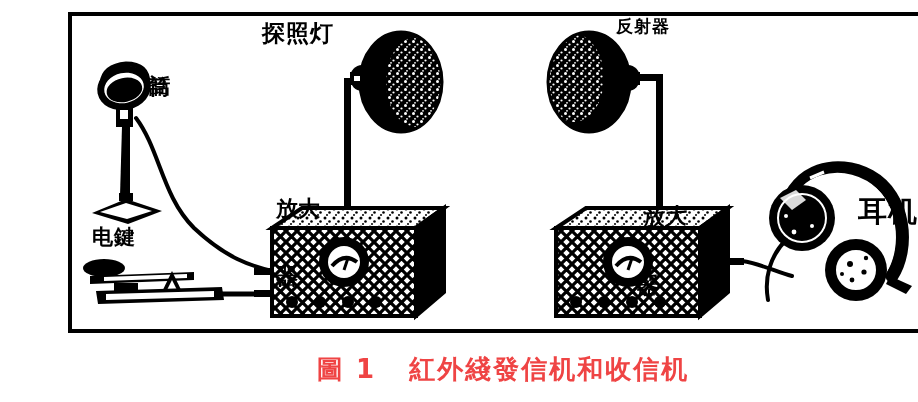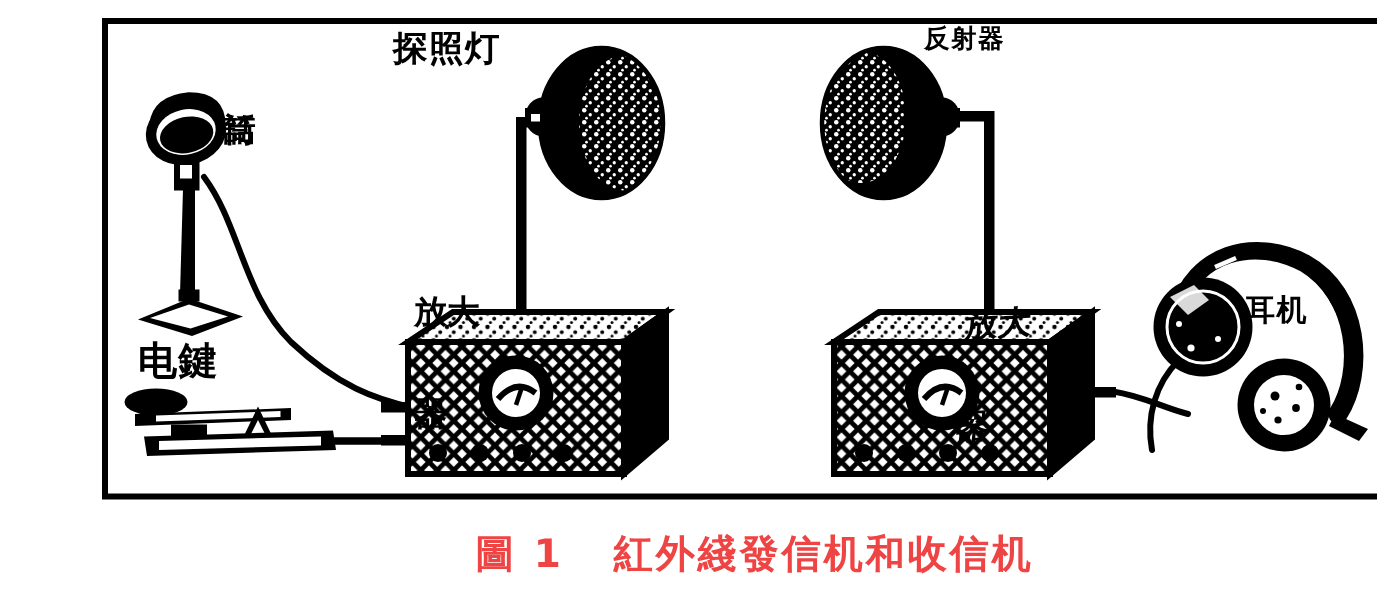--- a/index.html
+++ b/index.html
@@ -30,27 +30,27 @@
     color:#000;
     white-space:pre;
     line-height:1.04;
   }
   .lbl-searchlight{left:218px;top:22px;font-size:23px;letter-spacing:1px;}
   .lbl-reflector{left:572px;top:18px;font-size:17px;letter-spacing:1px;}
   .lbl-mic{
     left:104px;top:58px;font-size:21px;
     writing-mode:vertical-rl;text-orientation:upright;letter-spacing:1px;
   }
-  .lbl-key{left:48px;top:228px;font-size:26px;letter-spacing:1px;}
+  .lbl-key{left:48px;top:228px;font-size:21px;letter-spacing:1px;font-family:Liberation Mono, monospace;}
   .lbl-amp1{left:232px;top:152px;font-size:22px;letter-spacing:0px;width:62px;text-align:left;}
   .lbl-amp2{
     left:604px;top:162px;font-size:22px;width:62px;text-align:left;
     transform:skewX(-9deg) rotate(-4deg);transform-origin:left top;
   }
-  .lbl-earphone{left:786px;top:196px;font-size:20px;letter-spacing:1px;}
+  .lbl-earphone{left:814px;top:196px;font-size:29px;letter-spacing:1px;}
 </style>
 </head>
 <body>
 
 <div id="figure-root">
 
   <svg id="diagram" viewBox="0 0 918 402">
     <defs>
 
       <pattern id="hatchFront" width="11" height="11" patternUnits="userSpaceOnUse" patternTransform="rotate(0)">

